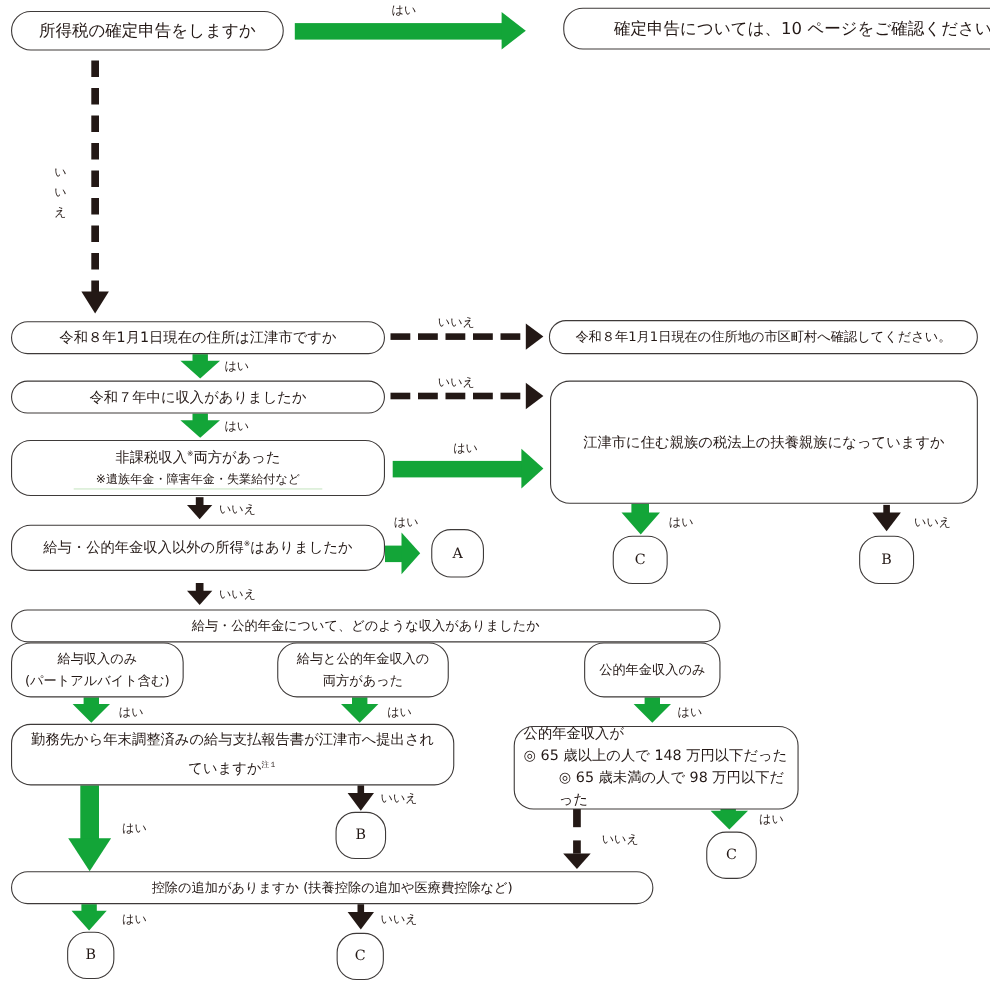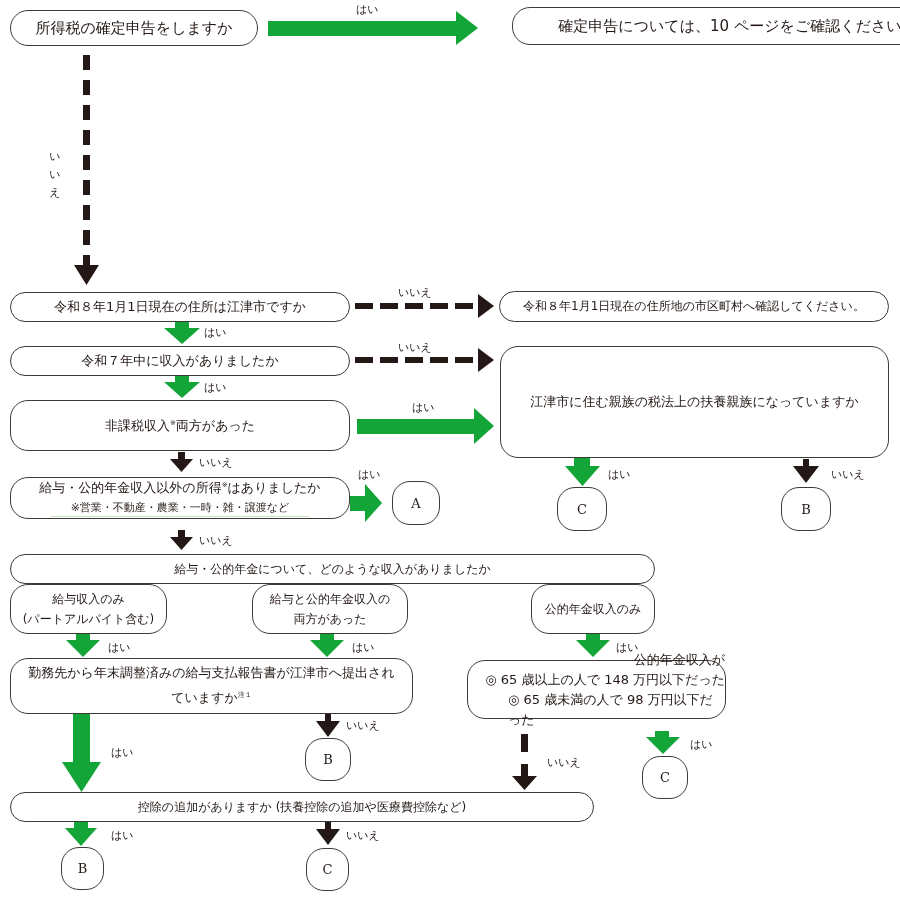--- a/index.html
+++ b/index.html
@@ -173,36 +173,36 @@
 </div>
 <span class="lbl" style="left:398px;top:340px;">いいえ</span>
 <span class="lbl" style="left:204px;top:380px;">はい</span>
 
 <div class="box t13" style="left:500px;top:346px;width:389px;height:112px;">
   <span>江津市に住む親族の税法上の扶養親族になっていますか</span>
 </div>
 
 <div class="box t13" style="left:10px;top:400px;width:340px;height:51px;">
   <span><span>非課税収入</span><sup>※</sup><span>両方があった</span></span>
+  <span class="sub">※遺族年金・障害年金・失業給付など</span>
 </div>
 <span class="lbl" style="left:412px;top:400px;">はい</span>
 <span class="lbl" style="left:199px;top:455px;">いいえ</span>
 
 <span class="lbl" style="left:608px;top:467px;">はい</span>
 <div class="box letter" style="left:557px;top:487px;width:50px;height:44px;">
   <span>C</span>
 </div>
 <span class="lbl" style="left:831px;top:467px;">いいえ</span>
 <div class="box letter" style="left:781px;top:487px;width:50px;height:44px;">
   <span>B</span>
 </div>
 
 <div class="box t13" style="left:10px;top:477px;width:340px;height:42px;">
   <span><span>給与・公的年金収入以外の所得</span><sup>※</sup><span>はありましたか</span></span>
-  <span class="sub">※営業・不動産・農業・一時・雑・譲渡など</span>
 </div>
 <span class="lbl" style="left:358px;top:467px;">はい</span>
 <div class="box letter" style="left:392px;top:481px;width:48px;height:44px;">
   <span>A</span>
 </div>
 <span class="lbl" style="left:199px;top:533px;">いいえ</span>
 
 <div class="box t12" style="left:10px;top:554px;width:645px;height:30px;">
   <span>給与・公的年金について、どのような収入がありましたか</span>
 </div>
@@ -226,21 +226,21 @@
 <div class="box t13" style="left:10px;top:658px;width:403px;height:56px;">
   <span class="line" style="line-height:22px;">勤務先から年末調整済みの給与支払報告書が江津市へ提出され</span>
   <span class="line" style="line-height:22px;"><span>ていますか</span><sup>注１</sup></span>
 </div>
 <span class="lbl" style="left:346px;top:718px;">いいえ</span>
 <div class="box letter" style="left:305px;top:738px;width:46px;height:43px;">
   <span>B</span>
 </div>
 <span class="lbl" style="left:111px;top:745px;">はい</span>
 
-<div class="box t13 left" style="left:467px;top:660px;width:259px;height:59px;align-items:flex-end;">
+<div class="box t13 left" style="left:467px;top:660px;width:259px;height:76px;">
   <span style="line-height:20px;">公的年金収入が</span>
   <span style="line-height:20px;">◎ 65 歳以上の人で 148 万円以下だった</span>
   <span style="line-height:20px;margin-left:32px;">◎ 65 歳未満の人で 98 万円以下だった</span>
 </div>
 <span class="lbl" style="left:547px;top:755px;">いいえ</span>
 <span class="lbl" style="left:690px;top:737px;">はい</span>
 <div class="box letter" style="left:642px;top:756px;width:46px;height:43px;">
   <span>C</span>
 </div>
 

